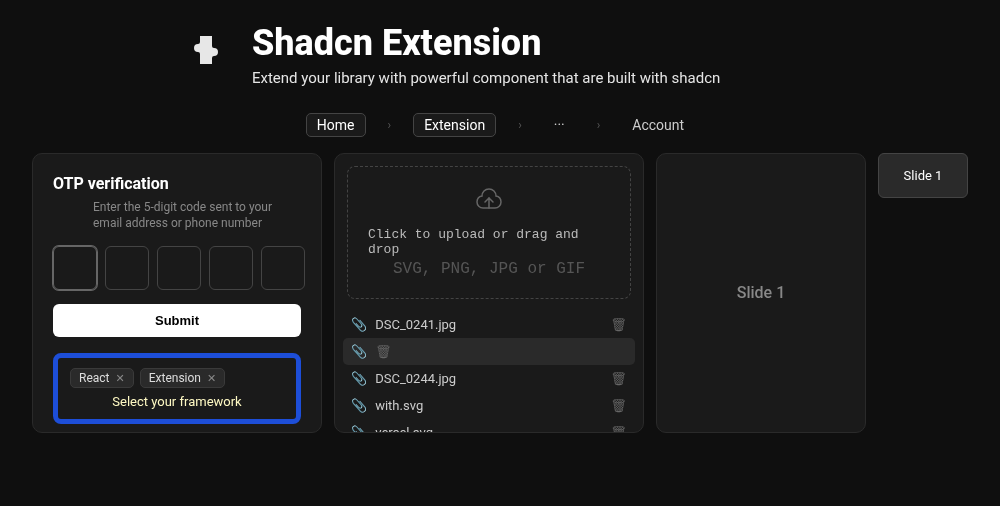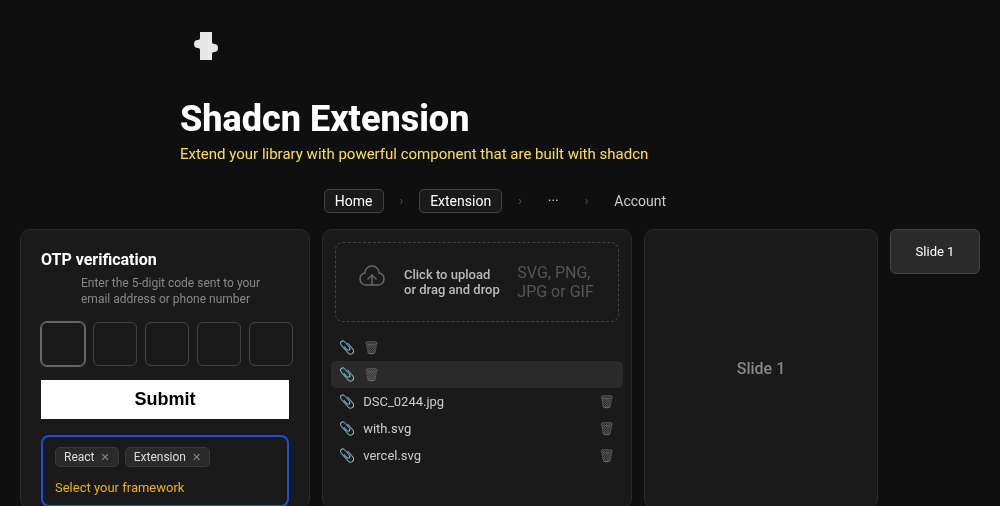--- a/index.html
+++ b/index.html
@@ -8,48 +8,48 @@
       color: #ffffff;
       font-family: -apple-system, BlinkMacSystemFont, 'Segoe UI', Roboto, sans-serif;
       width: 1000px;
       height: 506px;
       overflow: hidden;
     }
 
     
     .header {
       display: flex;
+      align-items: center;
       padding: 24px 72px 16px 180px;
       gap: 20px;
-      flex-direction: column;
     }
     .puzzle-icon {
       width: 52px;
       height: 52px;
       flex-shrink: 0;
     }
     .header-text h1 {
       font-size: 36px;
       font-weight: 800;
       color: #ffffff;
       line-height: 1.1;
     }
     .header-text p {
       font-size: 15px;
-      color: #fde047;
+      color: #e5e5e5;
       margin-top: 4px;
       line-height: 1.4;
     }
 
     
     .breadcrumb {
       display: flex;
       align-items: center;
       justify-content: center;
-      gap: 16px;
+      gap: 22px;
       padding: 8px 0 16px 0;
       font-size: 14px;
     }
     .breadcrumb-item {
       padding: 3px 10px;
       border-radius: 5px;
       color: #cccccc;
     }
     .breadcrumb-item.active {
       border: 1px solid #444;
@@ -58,21 +58,21 @@
     }
     .breadcrumb-sep {
       color: #555;
       font-size: 12px;
     }
 
     
     .main {
       display: flex;
       gap: 12px;
-      padding: 0 20px;
+      padding: 0 32px;
       height: 280px;
     }
 
     
     .otp-card {
       background: #1a1a1a;
       border: 1px solid #2a2a2a;
       border-radius: 10px;
       padding: 20px;
       width: 290px;
@@ -109,32 +109,32 @@
     .otp-input:first-child {
       border-color: #666;
       box-shadow: 0 0 0 1px #666;
     }
     .otp-submit {
       width: 100%;
       padding: 9px;
       background: #ffffff;
       color: #000000;
       border: none;
-      border-radius: 0;
-      font-size: 18px;
+      border-radius: 6px;
+      font-size: 13px;
       font-weight: 600;
       cursor: pointer;
     }
     .tags-section {
       margin-top: 16px;
       display: flex;
       flex-wrap: wrap;
       gap: 6px;
       align-items: center;
-      border: 2px solid #1d4ed8;
+      border: 5px solid #1d4ed8;
       border-radius: 8px;
       padding: 10px 12px 10px 12px;
       min-height: 60px;
     }
     .tag {
       display: flex;
       align-items: center;
       gap: 4px;
       background: #2a2a2a;
       border: 1px solid #3a3a3a;
@@ -144,46 +144,48 @@
       color: #ddd;
     }
     .tag-close {
       cursor: pointer;
       color: #888;
       font-size: 11px;
       margin-left: 2px;
     }
     .tag-placeholder {
       font-size: 13px;
-      color: #eab308;
+      color: #fef9c3;
       width: 100%;
-      margin-top: 7px;
+      margin-top: 0;
+      text-align: center;
     }
 
     
     .upload-card {
       background: #1a1a1a;
       border: 1px solid #2a2a2a;
       border-radius: 10px;
       width: 310px;
       flex-shrink: 0;
       overflow: hidden;
       display: flex;
       flex-direction: column;
     }
     .upload-area {
       border: 1.5px dashed #444;
       border-radius: 8px;
       margin: 12px;
       padding: 20px;
       display: flex;
-      flex-direction: row;
+      flex-direction: column;
       align-items: center;
       justify-content: center;
-      gap: 16px;
+      gap: 3px;
+      font-family: Liberation Mono, monospace;
     }
     .upload-icon {
       color: #666;
       margin-bottom: 4px;
     }
     .upload-text {
       font-size: 13px;
       color: #777;
     }
     .upload-text span {
@@ -328,20 +330,21 @@
       </div>
       <div class="upload-text">
         <span>Click to upload</span>
         <span> or drag and drop</span>
       </div>
       <div class="upload-subtext">SVG, PNG, JPG or GIF</div>
     </div>
     <div class="file-list">
       <div class="file-item">
         <span class="file-icon">📎</span>
+        <span class="file-item-name">DSC_0241.jpg</span>
         <span class="file-delete">🗑</span>
       </div>
       <div class="file-item highlighted">
         <span class="file-icon">📎</span>
         <span class="file-delete">🗑</span>
       </div>
       <div class="file-item">
         <span class="file-icon">📎</span>
         <span class="file-item-name">DSC_0244.jpg</span>
         <span class="file-delete">🗑</span>

